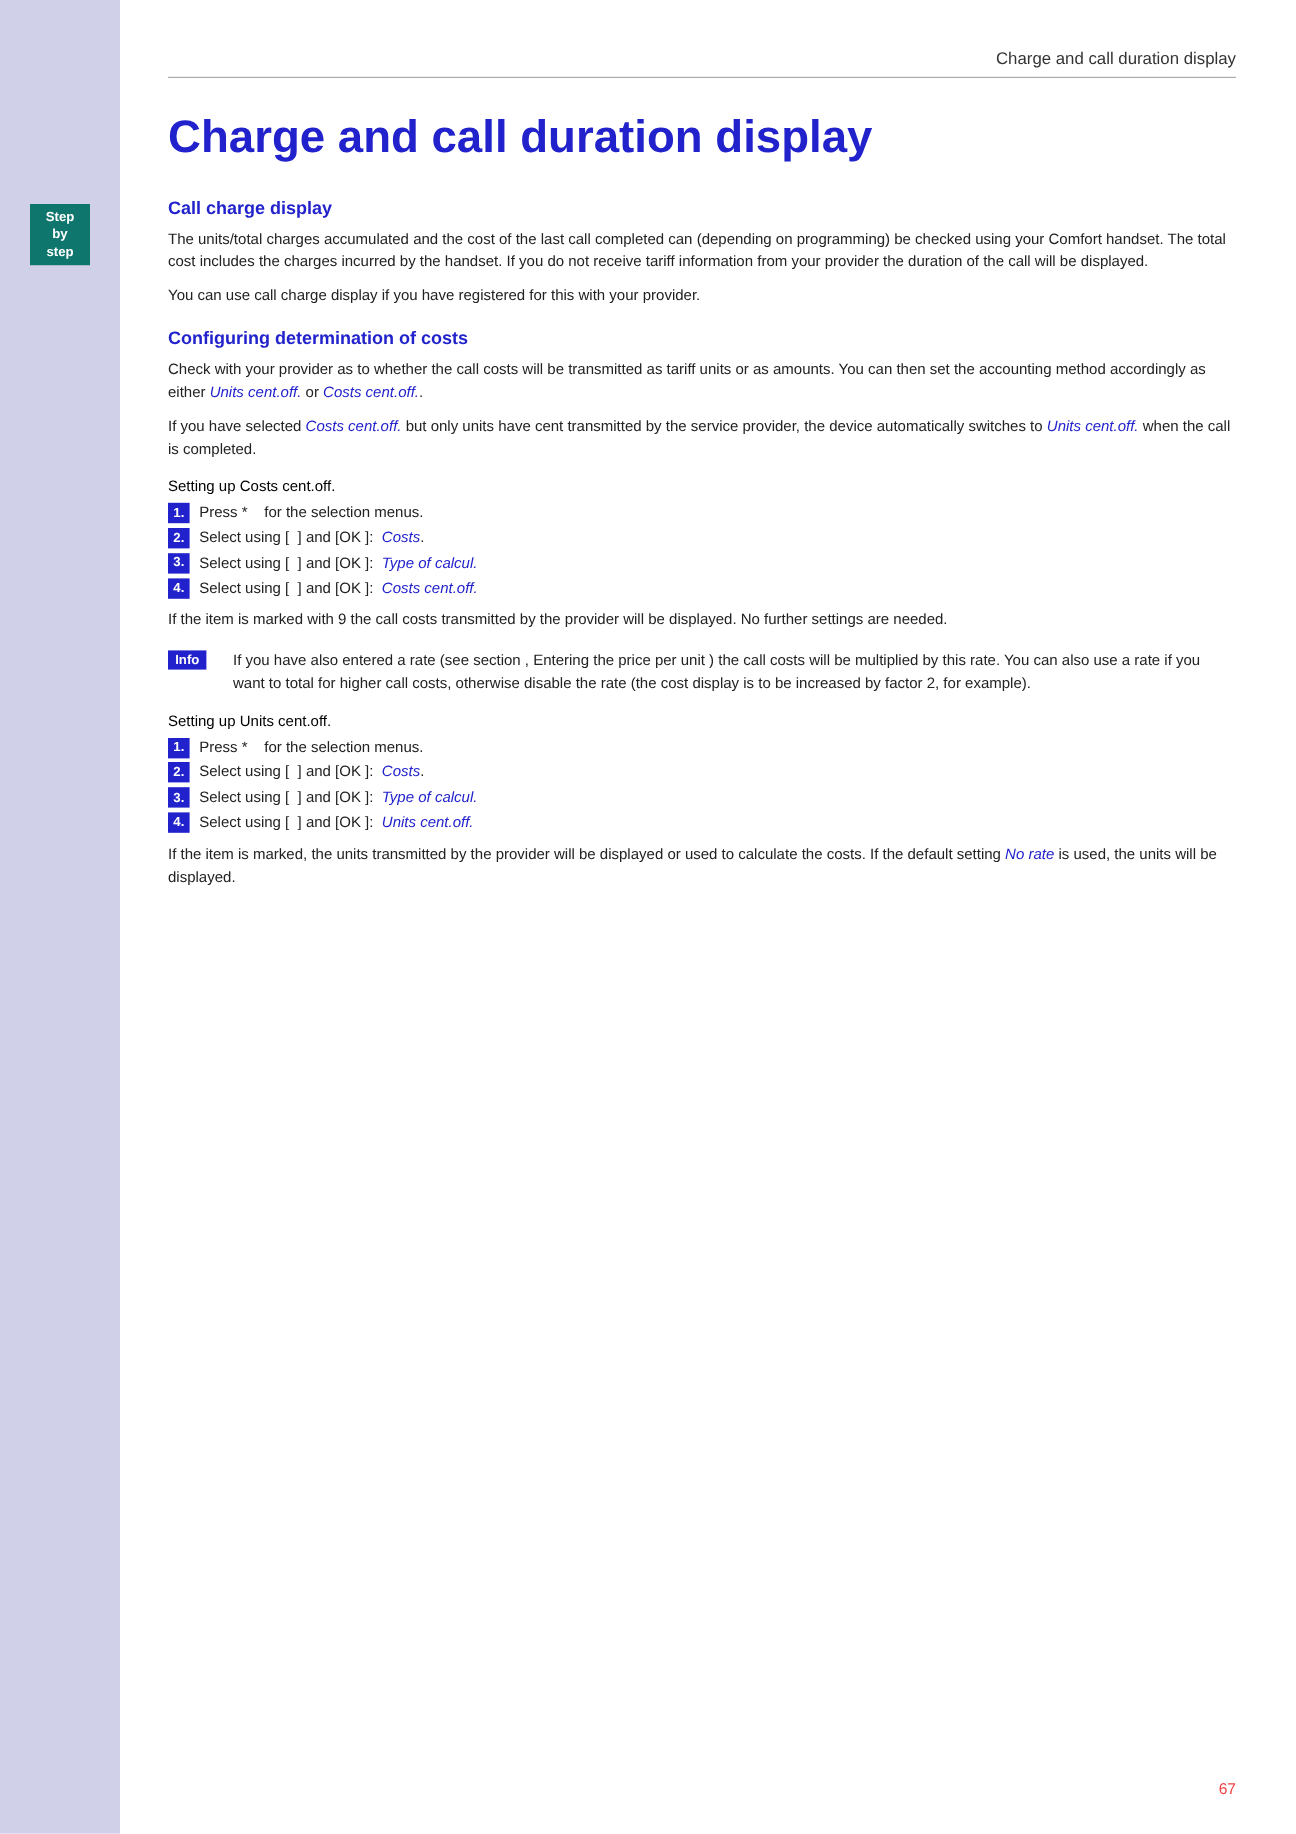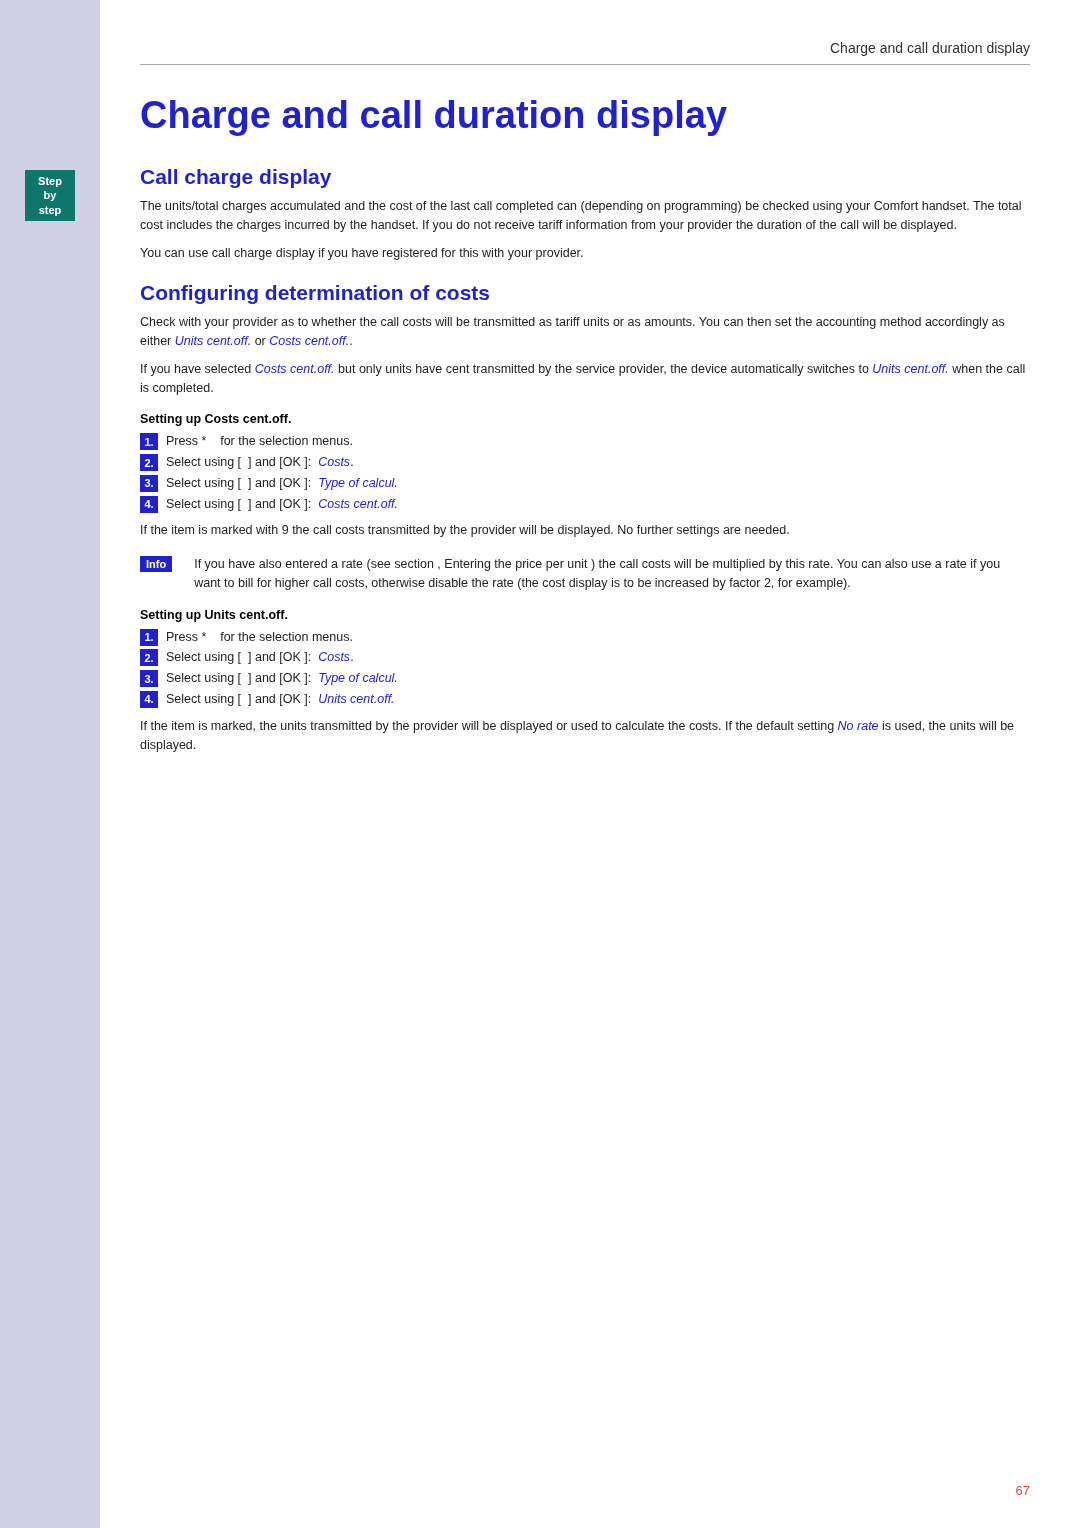--- a/index.html
+++ b/index.html
@@ -61,41 +61,41 @@
     
     .main-title {
       font-size: 38px;
       font-weight: bold;
       color: #2222cc;
       margin-bottom: 28px;
       line-height: 1.1;
     }
     
     .section-heading {
-      font-size: 21px;
+      font-size: 15px;
       font-weight: bold;
       color: #2222cc;
       margin-bottom: 8px;
       margin-top: 18px;
     }
     
     .body-text {
       font-size: 12.5px;
       color: #222;
       line-height: 1.55;
       margin-bottom: 8px;
     }
     .italic-blue {
       color: #2222cc;
       font-style: italic;
     }
     
     .sub-heading {
       font-size: 12.5px;
-      font-weight: bold;
+      font-weight: normal;
       color: #000;
       margin-top: 14px;
       margin-bottom: 6px;
     }
     
     .steps-section {
       display: flex;
       flex-direction: column;
       gap: 2px;
       margin-bottom: 8px;
@@ -201,21 +201,21 @@
         </div>
         <div class="step-row">
           <span class="step-num">4.</span>
           <span class="step-text">Select using [&nbsp;&nbsp;] and [OK ]: &nbsp;<span class="italic-blue">Costs cent.off.</span></span>
         </div>
       </div>
       <p class="body-text">If the item is marked with 9  the call costs transmitted by the provider will be displayed. No further settings are needed.</p>
 
       <div class="info-row">
         <span class="info-label">Info</span>
-        <span class="info-text">If you have also entered a rate (see section ,  Entering the price per unit ) the call costs will be multiplied by this rate. You can also use a rate if you want to bill for higher call costs, otherwise disable the rate (the cost display is to be increased by factor 2, for example).</span>
+        <span class="info-text">If you have also entered a rate (see section ,  Entering the price per unit ) the call costs will be multiplied by this rate. You can also use a rate if you want to total for higher call costs, otherwise disable the rate (the cost display is to be increased by factor 2, for example).</span>
       </div>
 
       <div class="sub-heading">Setting up Units cent.off.</div>
       <div class="steps-section">
         <div class="step-row">
           <span class="step-num">1.</span>
           <span class="step-text">Press *&nbsp;&nbsp;&nbsp;&nbsp;for the selection menus.</span>
         </div>
         <div class="step-row">
           <span class="step-num">2.</span>

